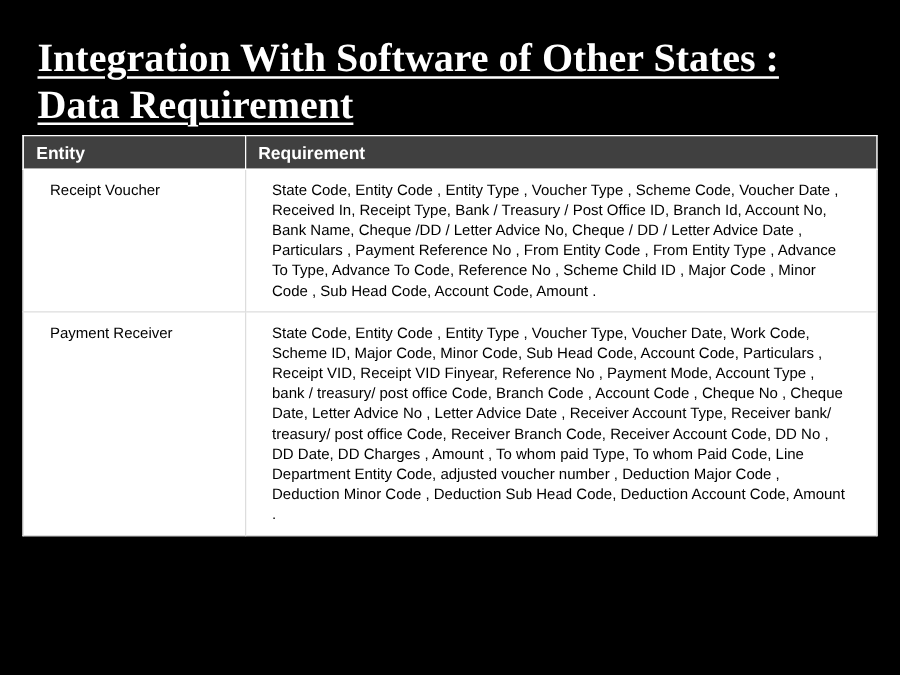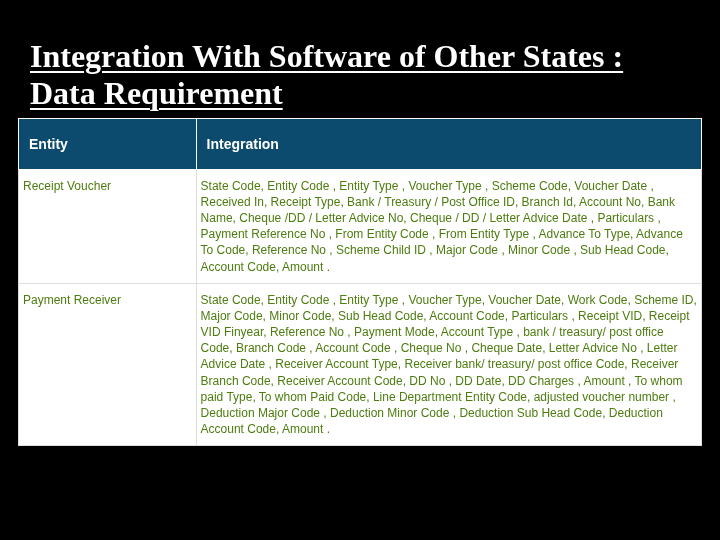--- a/index.html
+++ b/index.html
@@ -6,78 +6,77 @@
   body {
     width: 720px;
     height: 540px;
     background: #000;
     font-family: Georgia, 'Times New Roman', serif;
     overflow: hidden;
   }
   .title-area {
     background: #000;
     padding: 28px 30px 6px 30px;
-    margin-top: 10px;
   }
   .title {
     font-size: 32px;
     font-weight: bold;
     color: #fff;
     line-height: 1.15;
     text-decoration: underline;
     text-decoration-thickness: 2px;
     text-underline-offset: 4px;
   }
   .table-wrap {
     background: #fff;
     margin: 0 18px;
   }
   table {
     width: 100%;
     border-collapse: collapse;
     table-layout: fixed;
   }
   th {
-    background: #0c4a6e;
+    background: #404040;
     color: #fff;
     text-align: left;
     font-family: 'Segoe UI', Tahoma, sans-serif;
     font-weight: bold;
     font-size: 14px;
-    padding: 17px 10px;
+    padding: 5px 10px;
     border: 1px solid #fff;
   }
   th:first-child { width: 26%; }
   td {
     background: #fff;
-    color: #4d7c0f;
+    color: #000000;
     font-family: 'Segoe UI', Tahoma, sans-serif;
     font-size: 12px;
     line-height: 1.35;
-    padding: 8px 4px;
+    padding: 8px 21px;
     vertical-align: top;
     border: 1px solid #ddd;
   }
   td:first-child {
     font-weight: 500;
   }
 </style>
 </head>
 <body>
 
 <div class="title-area">
   <div class="title">Integration With Software of Other States : Data Requirement</div>
 </div>
 
 <div class="table-wrap">
   <table>
     <thead>
       <tr>
         <th>Entity</th>
-        <th>Integration</th>
+        <th>Requirement</th>
       </tr>
     </thead>
     <tbody>
       <tr>
         <td>Receipt Voucher</td>
         <td>State Code, Entity Code , Entity Type , Voucher Type , Scheme Code, Voucher Date , Received In, Receipt Type, Bank / Treasury / Post Office ID, Branch Id, Account No, Bank Name, Cheque /DD / Letter Advice No, Cheque / DD / Letter Advice Date , Particulars , Payment Reference No , From Entity Code , From Entity Type , Advance To Type, Advance To Code, Reference No , Scheme Child ID , Major Code , Minor Code , Sub Head Code, Account Code, Amount .</td>
       </tr>
       <tr>
         <td>Payment Receiver</td>
         <td>State Code, Entity Code , Entity Type , Voucher Type, Voucher Date, Work Code, Scheme ID, Major Code, Minor Code, Sub Head Code, Account Code, Particulars , Receipt VID, Receipt VID Finyear, Reference No , Payment Mode, Account Type , bank / treasury/ post office Code, Branch Code , Account Code , Cheque No , Cheque Date, Letter Advice No , Letter Advice Date , Receiver Account Type, Receiver bank/ treasury/ post office Code, Receiver Branch Code, Receiver Account Code, DD No , DD Date, DD Charges , Amount , To whom paid Type, To whom Paid Code, Line Department Entity Code, adjusted voucher number , Deduction Major Code , Deduction Minor Code , Deduction Sub Head Code, Deduction Account Code, Amount .</td>

